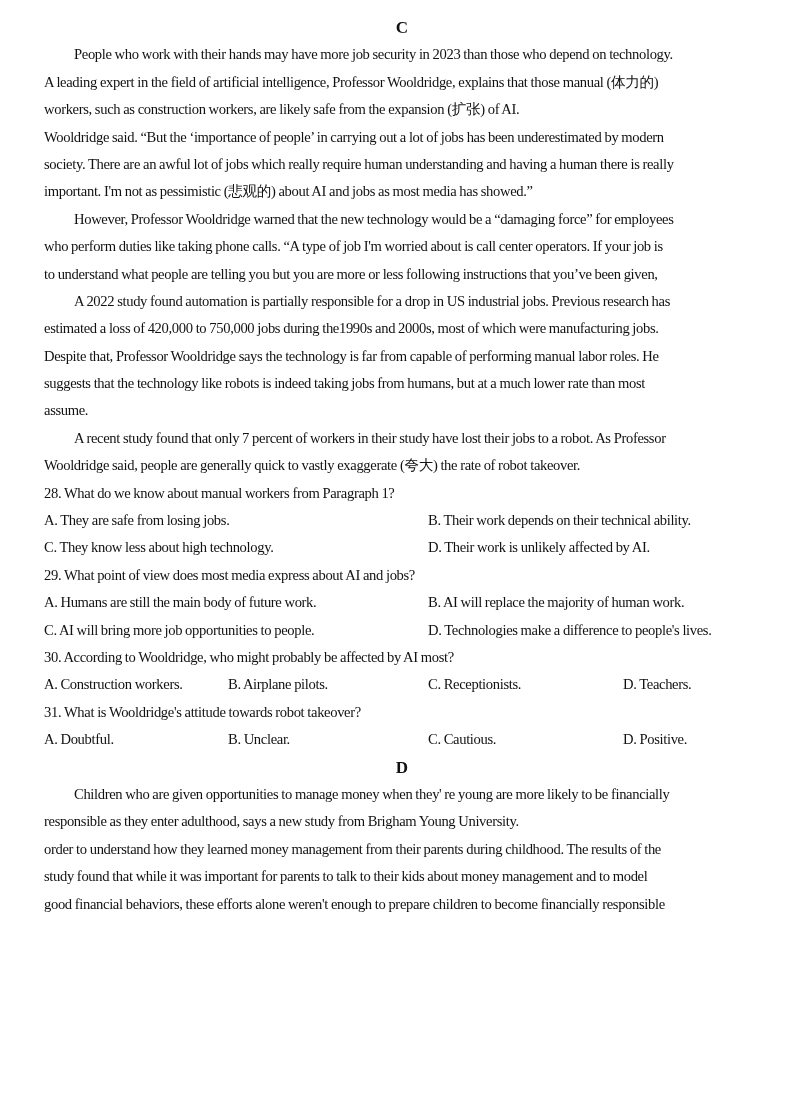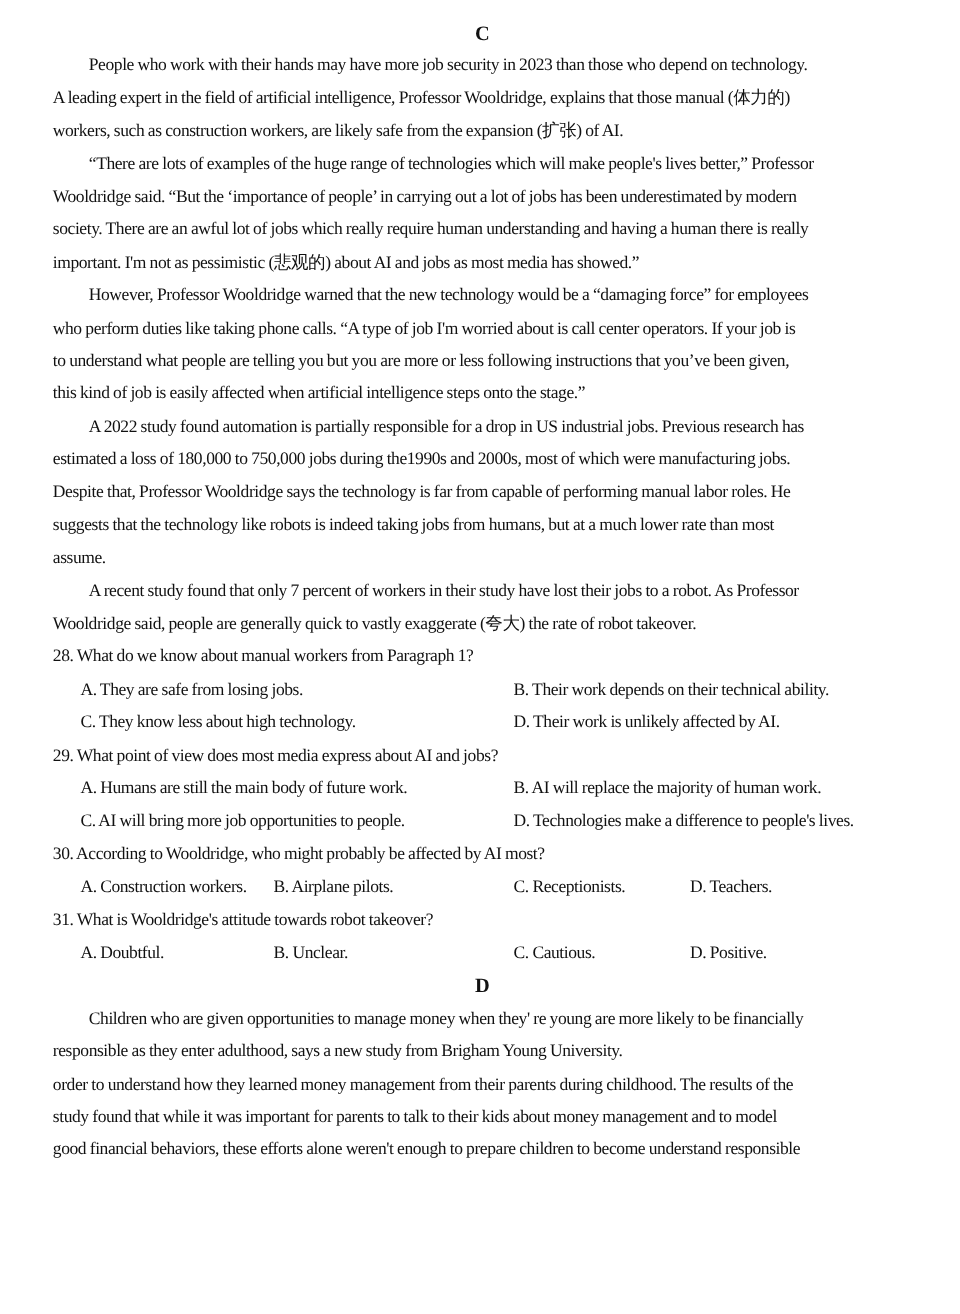--- a/index.html
+++ b/index.html
@@ -57,55 +57,53 @@
   .opts {
     position: relative;
     height: 27.4px;
     font-size: 14.6px;
     line-height: 27.4px;
     white-space: nowrap;
     letter-spacing: -0.35px;
     word-spacing: -0.3px;
   }
   .opts span { position: absolute; top: 0; }
-  .c0 { left: 0; margin-left: 23px; }
+  .c0 { left: 0; }
   .c1 { left: 184px; }
   .c2 { left: 384px; }
-  .c3 { left: 531px; }
+  .c3 { left: 579px; }
 </style>
 </head>
 <body>
 
 <div class="page">
 
   <div class="heading">C</div>
 
   <div class="para">
     <span class="line first">People who work with their hands may have more job security in 2023 than those who depend on technology.</span>
     <span class="line">A leading expert in the field of artificial intelligence, Professor Wooldridge, explains that those manual (体力的)</span>
     <span class="line">workers, such as construction workers, are likely safe from the expansion (扩张) of AI.</span>
   </div>
 
   <div class="para">
-    <span class="line first">“There are lots of examples of the huge range of technologies which will make people's lives better,” Professor</span>
     <span class="line">Wooldridge said. “But the ‘importance of people’ in carrying out a lot of jobs has been underestimated by modern</span>
     <span class="line">society. There are an awful lot of jobs which really require human understanding and having a human there is really</span>
     <span class="line">important. I'm not as pessimistic (悲观的) about AI and jobs as most media has showed.”</span>
   </div>
 
   <div class="para">
     <span class="line first">However, Professor Wooldridge warned that the new technology would be a “damaging force” for employees</span>
     <span class="line">who perform duties like taking phone calls. “A type of job I'm worried about is call center operators. If your job is</span>
     <span class="line">to understand what people are telling you but you are more or less following instructions that you’ve been given,</span>
-    <span class="line">this kind of job is easily affected when artificial intelligence steps onto the stage.”</span>
   </div>
 
   <div class="para">
     <span class="line first">A 2022 study found automation is partially responsible for a drop in US industrial jobs. Previous research has</span>
-    <span class="line">estimated a loss of 180,000 to 750,000 jobs during the1990s and 2000s, most of which were manufacturing jobs.</span>
+    <span class="line">estimated a loss of 420,000 to 750,000 jobs during the1990s and 2000s, most of which were manufacturing jobs.</span>
     <span class="line">Despite that, Professor Wooldridge says the technology is far from capable of performing manual labor roles. He</span>
     <span class="line">suggests that the technology like robots is indeed taking jobs from humans, but at a much lower rate than most</span>
     <span class="line">assume.</span>
   </div>
 
   <div class="para">
     <span class="line first">A recent study found that only 7 percent of workers in their study have lost their jobs to a robot. As Professor</span>
     <span class="line">Wooldridge said, people are generally quick to vastly exaggerate (夸大) the rate of robot takeover.</span>
   </div>
 
@@ -148,16 +146,16 @@
   <div class="heading">D</div>
 
   <div class="para">
     <span class="line first">Children who are given opportunities to manage money when they' re young are more likely to be financially</span>
     <span class="line">responsible as they enter adulthood, says a new study from Brigham Young University.</span>
   </div>
 
   <div class="para">
     <span class="line">order to understand how they learned money management from their parents during childhood. The results of the</span>
     <span class="line">study found that while it was important for parents to talk to their kids about money management and to model</span>
-    <span class="line">good financial behaviors, these efforts alone weren't enough to prepare children to become understand responsible</span>
+    <span class="line">good financial behaviors, these efforts alone weren't enough to prepare children to become financially responsible</span>
   </div>
 
 </div>
 
 </body></html>

